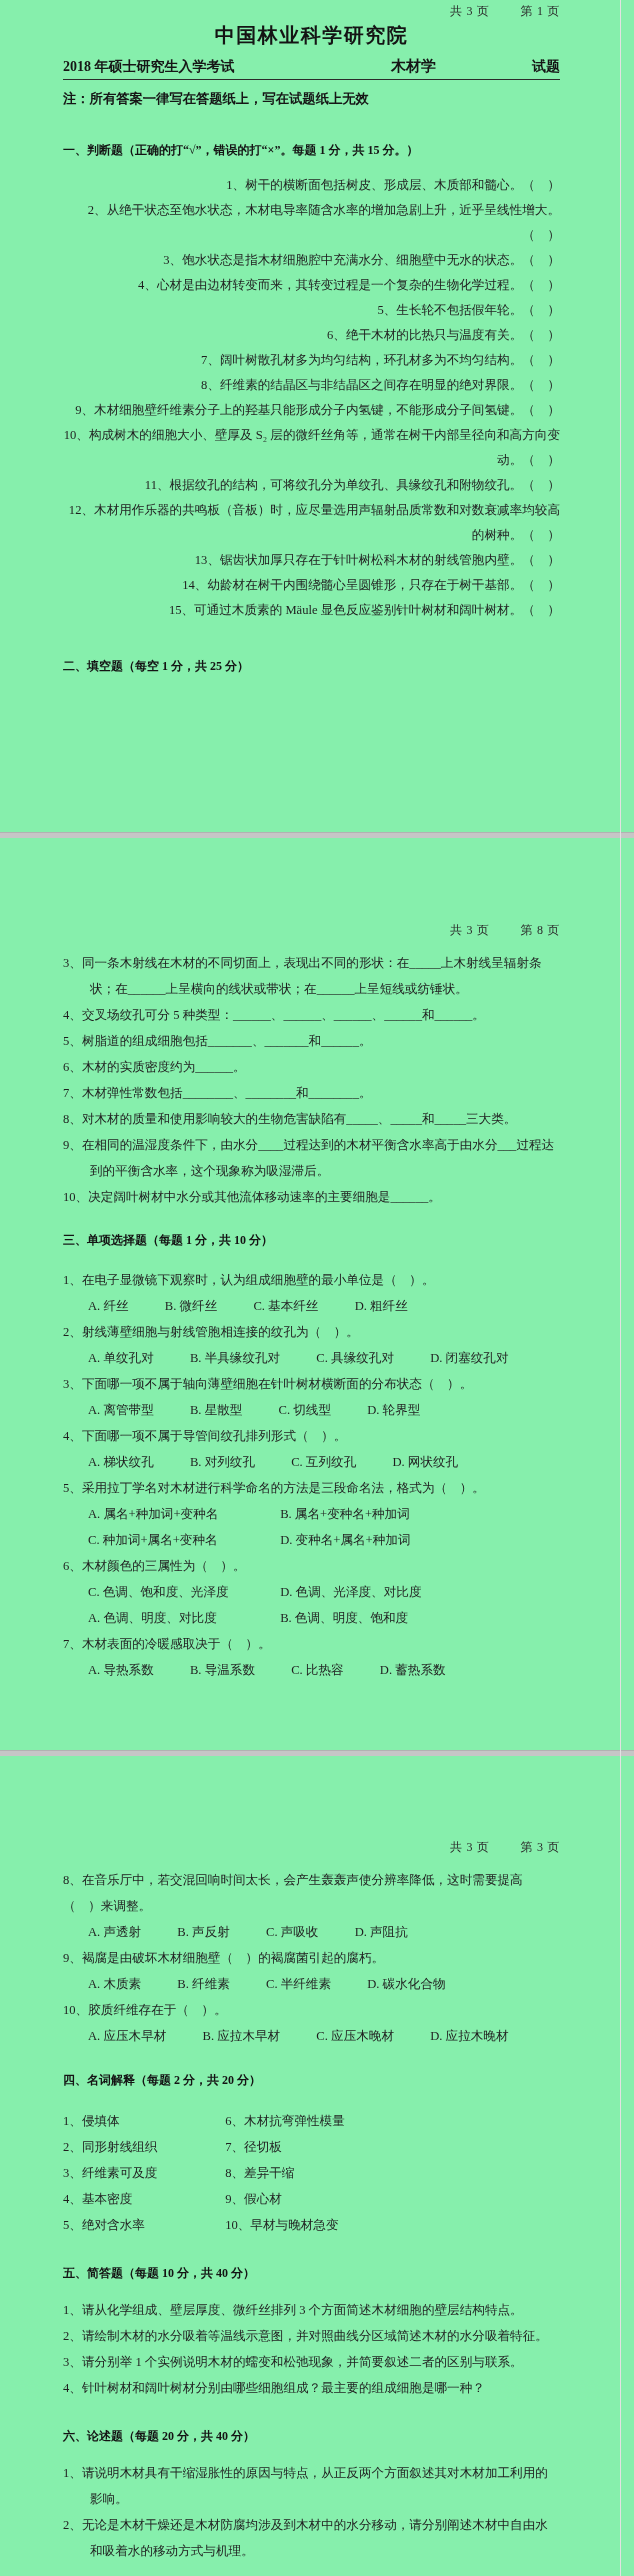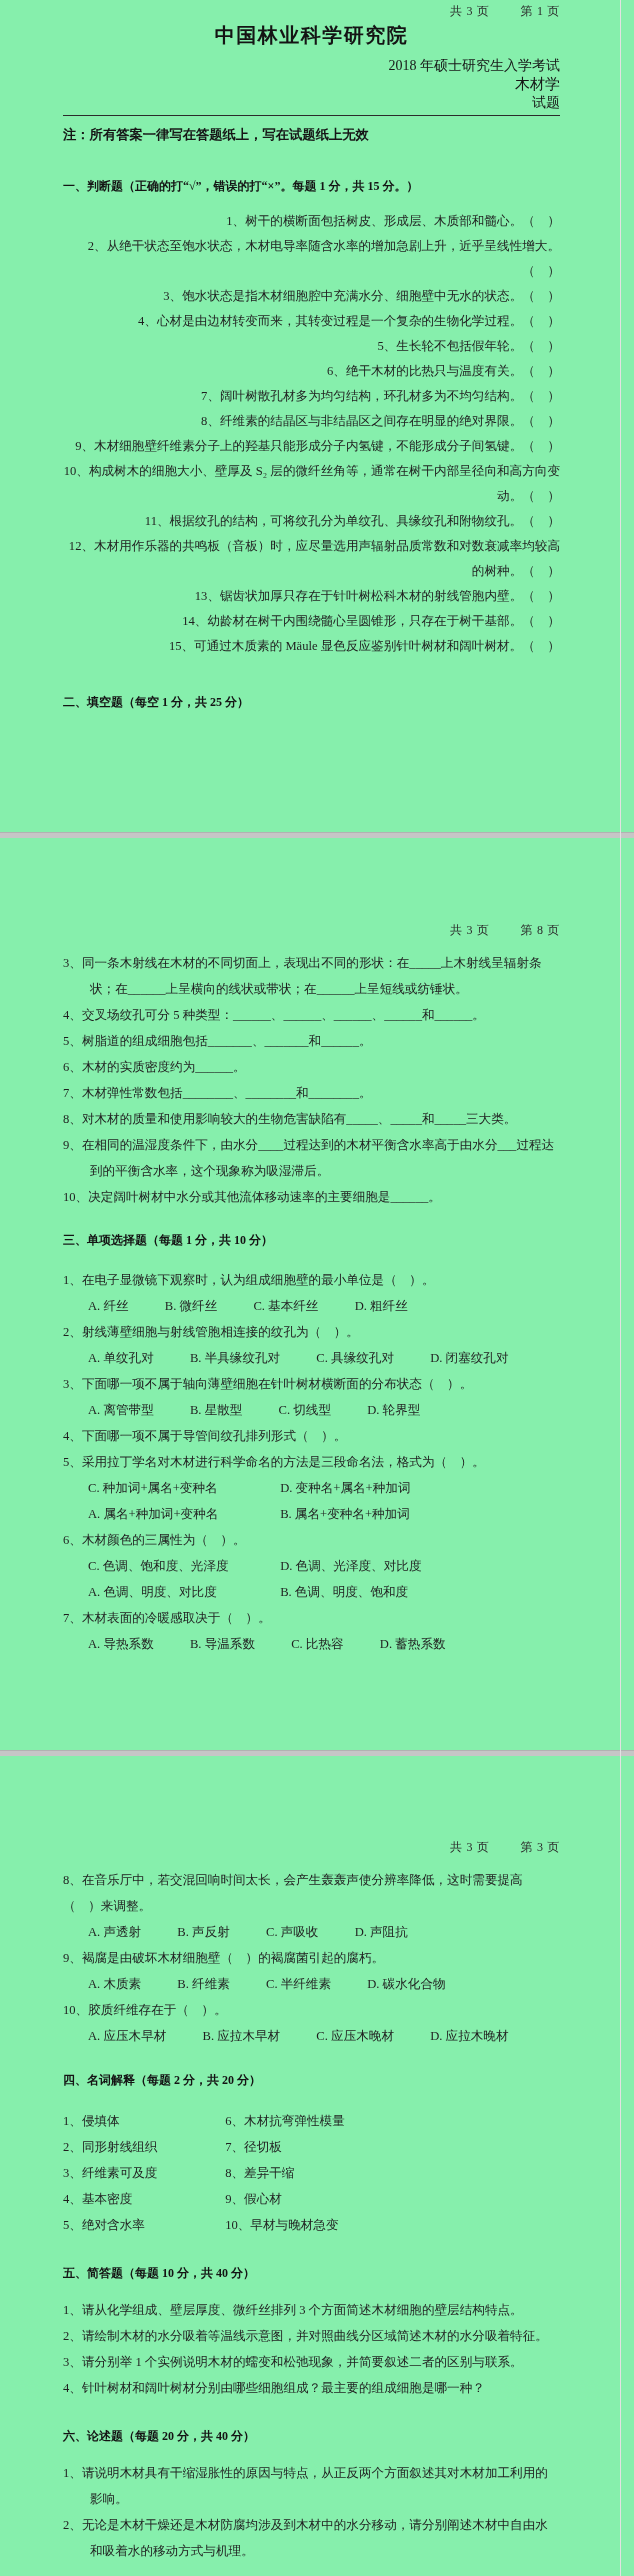--- a/index.html
+++ b/index.html
@@ -22,21 +22,21 @@
   .page-1 .page-ind{padding-top:3px;}
   .page-2 .page-ind{padding-top:84px;}
   .page-3 .page-ind{padding-top:83px;}
   .ind-gap{display:inline-block;width:31px;}
   .doc-title{
     text-align:center;font-size:20px;font-weight:bold;line-height:27px;
     margin-top:3px;letter-spacing:1.5px;color:#141414;
   }
   .exam-row{
     display:flex;align-items:flex-end;margin-top:7.4px;padding-bottom:3.7px;
-    border-bottom:1.5px solid #2b2b2b;font-size:14px;font-weight:normal;color:#161616;flex-direction:column;
+    border-bottom:1.5px solid #2b2b2b;font-size:14px;font-weight:bold;color:#161616;
   }
   .exam-mid{margin-left:auto;font-size:15px;}
   .exam-right{margin-left:96px;}
   .note-line{margin-top:10.4px;font-size:13.3px;font-weight:bold;line-height:16.3px;color:#161616;}
   .sec-title{font-size:12px;font-weight:bold;line-height:19px;color:#141414;}
   .s1{margin-top:34px;}
   .s2{margin-top:34px;}
   .s3{margin-top:21px;}
   .s4{margin-top:22px;}
   .s5{margin-top:26px;}
@@ -136,28 +136,34 @@
         <span class="opt">D. 闭塞纹孔对</span>
       </div>
       <div class="q hang">3、下面哪一项不属于轴向薄壁细胞在针叶树材横断面的分布状态（　）。</div>
       <div class="q opts">
         <span class="opt">A. 离管带型</span>
         <span class="opt">B. 星散型</span>
         <span class="opt">C. 切线型</span>
         <span class="opt">D. 轮界型</span>
       </div>
       <div class="q hang">4、下面哪一项不属于导管间纹孔排列形式（　）。</div>
+      <div class="q opts">
+        <span class="opt">A. 梯状纹孔</span>
+        <span class="opt">B. 对列纹孔</span>
+        <span class="opt">C. 互列纹孔</span>
+        <span class="opt">D. 网状纹孔</span>
+      </div>
       <div class="q hang">5、采用拉丁学名对木材进行科学命名的方法是三段命名法，格式为（　）。</div>
+      <div class="q opts">
+        <span class="opt-w">A. 属名+种加词+变种名</span>
+        <span class="opt">B. 属名+变种名+种加词</span>
+      </div>
       <div class="q opts">
         <span class="opt-w">C. 种加词+属名+变种名</span>
         <span class="opt">D. 变种名+属名+种加词</span>
-      </div>
-      <div class="q opts">
-        <span class="opt-w">A. 属名+种加词+变种名</span>
-        <span class="opt">B. 属名+变种名+种加词</span>
       </div>
       <div class="q hang">6、木材颜色的三属性为（　）。</div>
       <div class="q opts">
         <span class="opt-w">C. 色调、饱和度、光泽度</span>
         <span class="opt">D. 色调、光泽度、对比度</span>
       </div>
       <div class="q opts">
         <span class="opt-w">A. 色调、明度、对比度</span>
         <span class="opt">B. 色调、明度、饱和度</span>
       </div>

